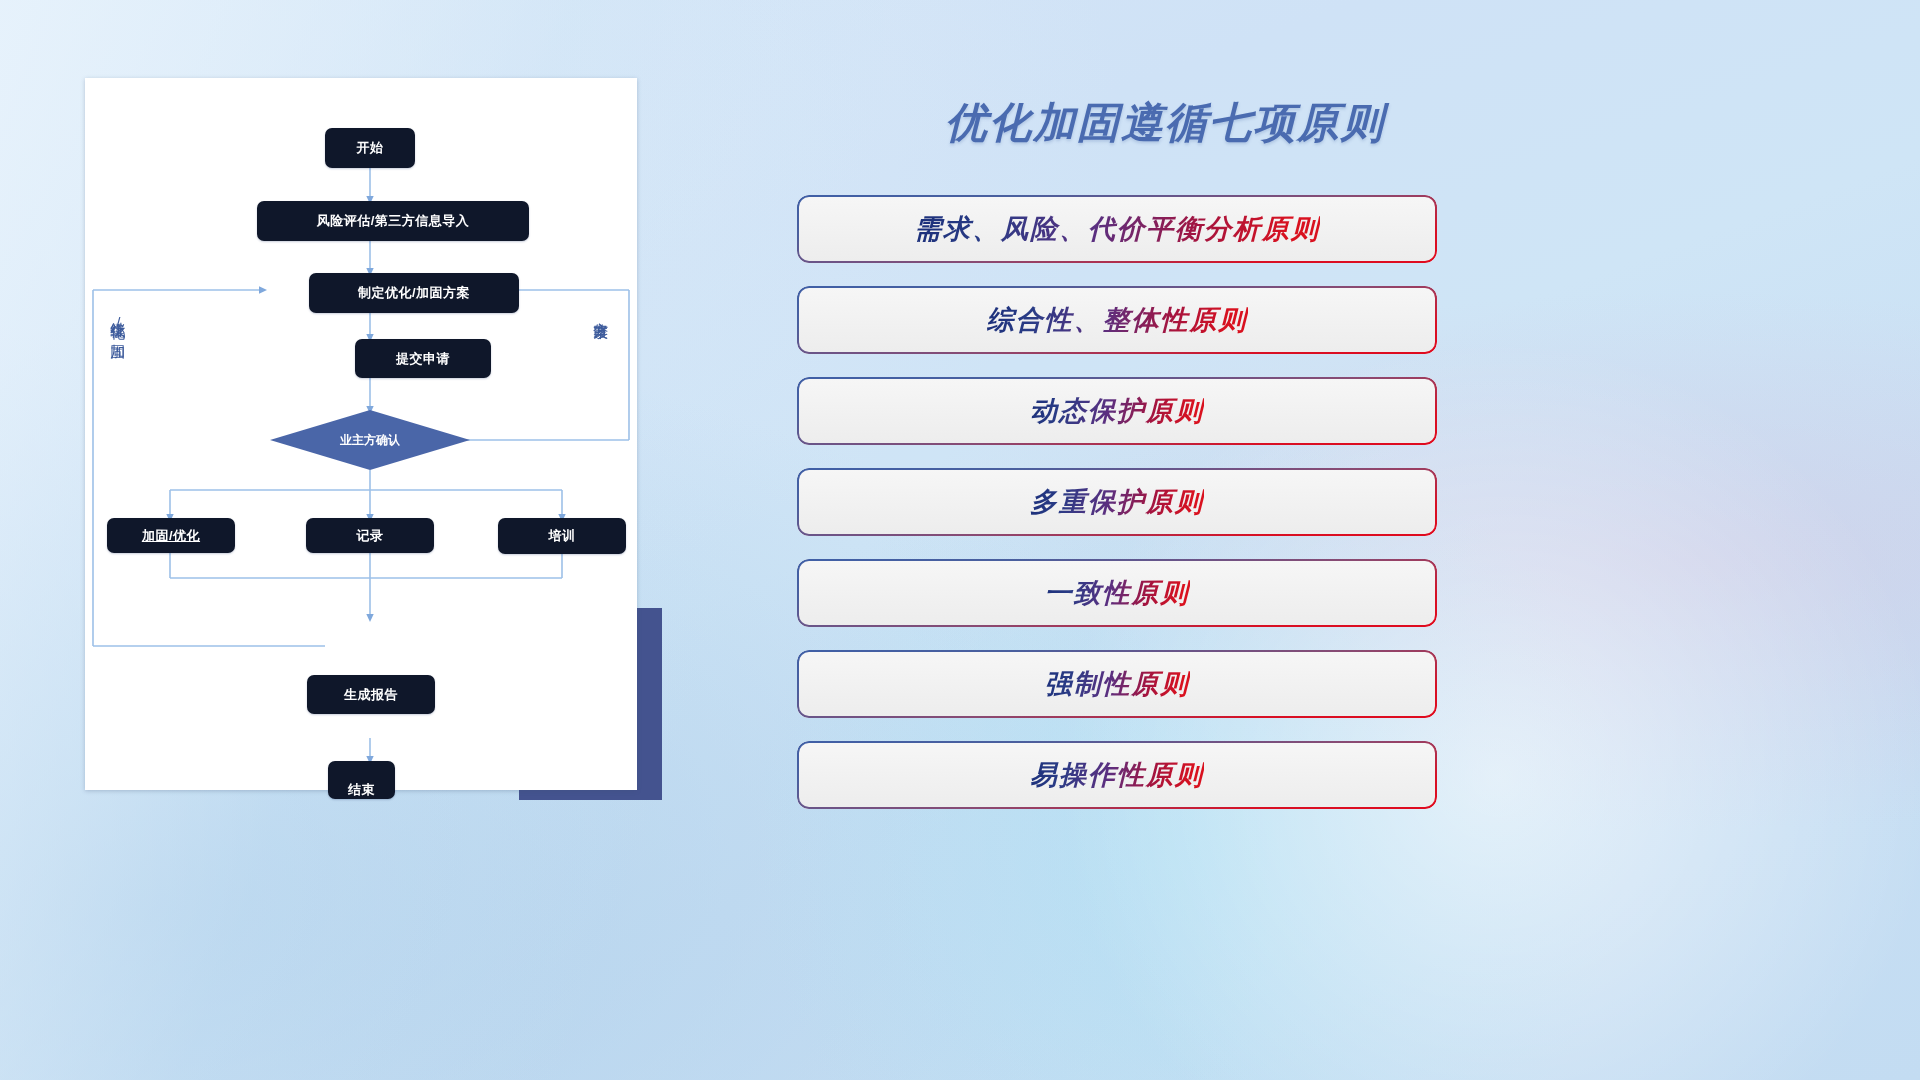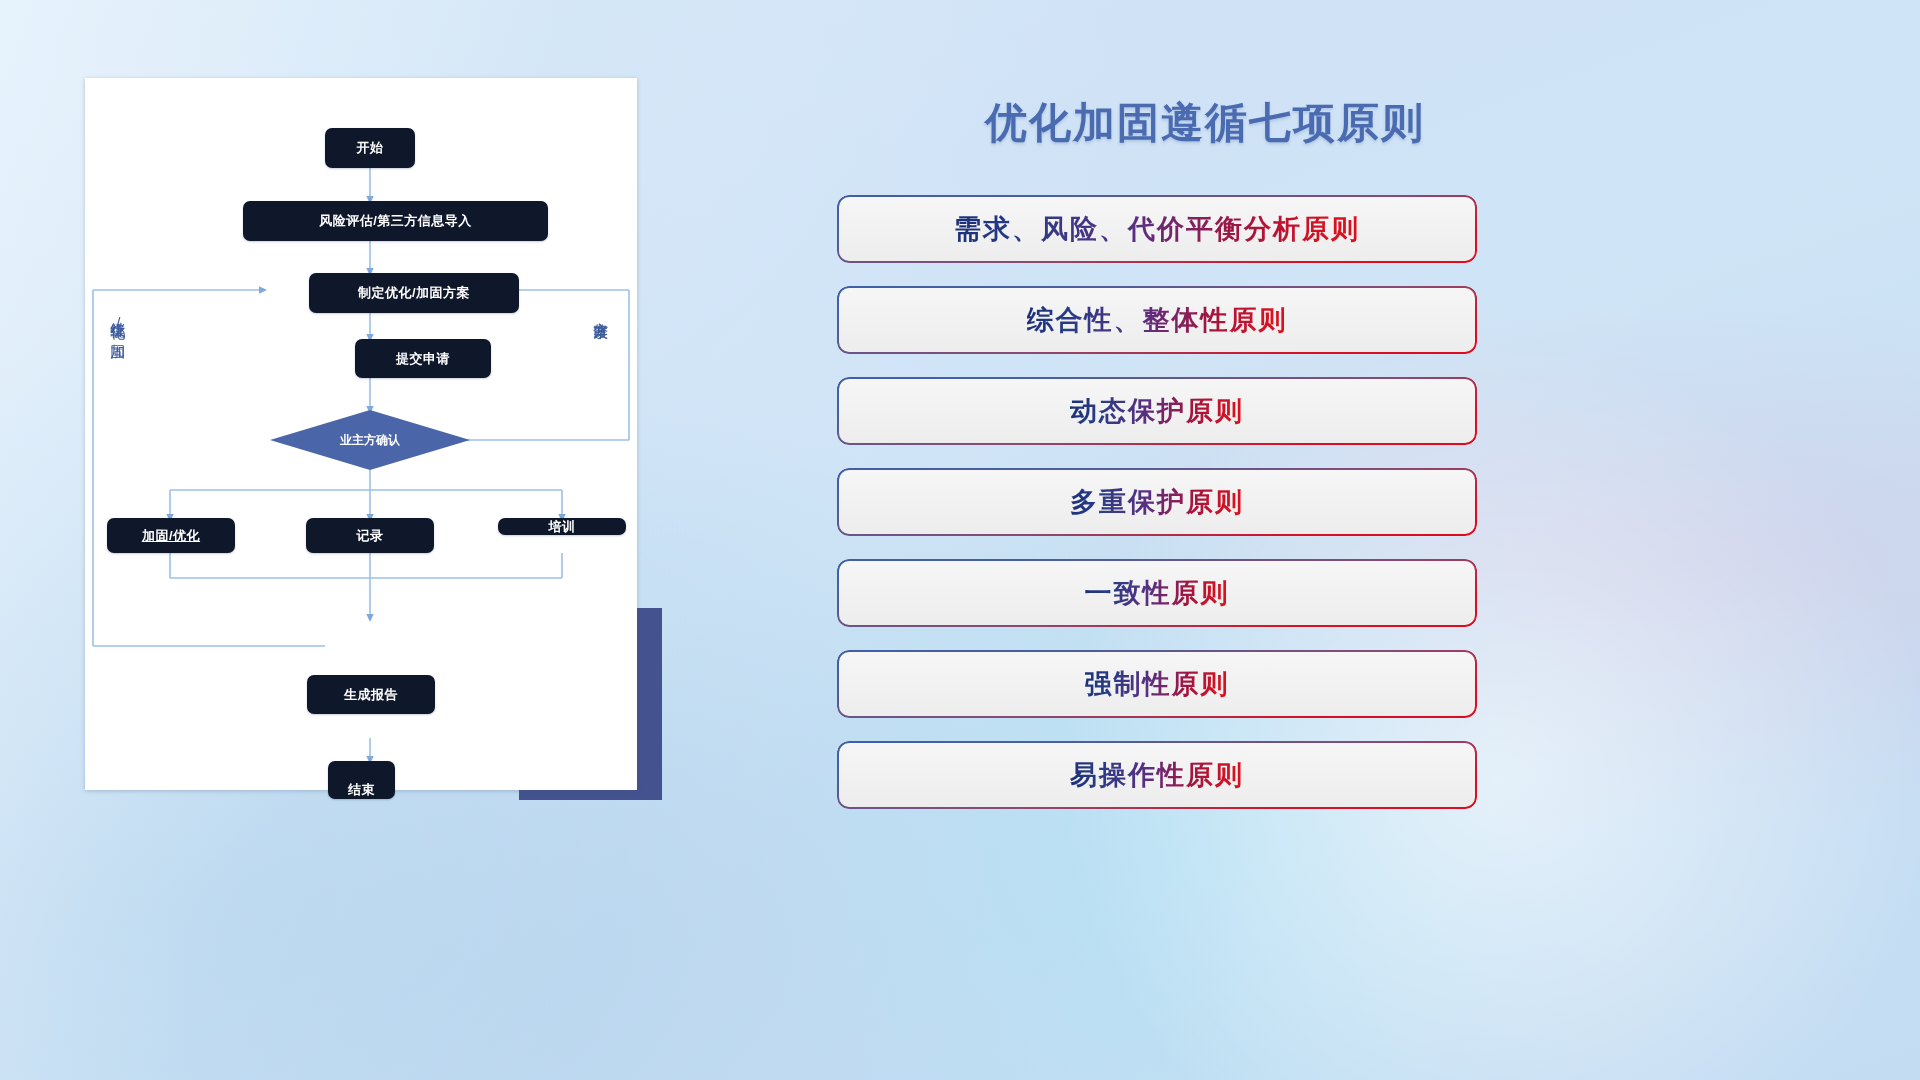--- a/index.html
+++ b/index.html
@@ -46,21 +46,21 @@
     clip-path:polygon(50% 0%,100% 50%,50% 100%,0% 50%);
   }
   .vlabel{
     position:absolute;color:#3c5a9b;font-size:15px;font-weight:normal;
     writing-mode:vertical-rl;text-orientation:upright;letter-spacing:1px;
     line-height:1.05;
   }
   #fcsvg{position:absolute;left:0;top:0;width:552px;height:712px;}
   
   #right{
-    position:absolute;left:835px;top:80px;width:650px;height:740px;
+    position:absolute;left:795px;top:80px;width:650px;height:740px;font-style:italic;
   }
   #title{
     position:absolute;left:110px;top:15px;width:520px;
     text-align:center;font-size:42px;font-weight:bold;color:#4a6bb0;
     letter-spacing:2px;
     text-shadow:0 2px 3px rgba(80,110,170,.25);
     white-space:nowrap;
   }
   .card{
     position:absolute;left:2px;width:640px;height:68px;
@@ -134,21 +134,21 @@
         <line x1="360" y1="362" x2="544" y2="362"></line>
         <line x1="544" y1="362" x2="544" y2="212"></line>
         <line x1="544" y1="212" x2="392" y2="212" marker-end="url(#ah)"></line>
       </g>
     </svg>
 
     <div class="node" style="left:240px;top:50px;width:90px;height:40px;">
       <span>开始</span>
     </div>
 
-    <div class="node" style="left:158px;top:123px;width:305px;height:40px;">
+    <div class="node" style="left:172px;top:123px;width:272px;height:40px;">
       <span>风险评估/第三方信息导入</span>
     </div>
 
     <div class="node" style="left:180px;top:195px;width:210px;height:40px;margin-left:44px;">
       <span>制定优化/加固方案</span>
     </div>
 
     <div class="node" style="left:222px;top:261px;width:136px;height:39px;margin-left:48px;">
       <span>提交申请</span>
     </div>
@@ -158,21 +158,21 @@
     </div>
 
     <div class="node" style="left:22px;top:440px;width:128px;height:35px;text-decoration:underline;">
       <span>加固/优化</span>
     </div>
 
     <div class="node" style="left:221px;top:440px;width:128px;height:35px;">
       <span>记录</span>
     </div>
 
-    <div class="node" style="left:413px;top:440px;width:128px;height:17px;">
+    <div class="node" style="left:413px;top:440px;width:128px;height:36px;">
       <span>培训</span>
     </div>
 
 
     <div class="node" style="left:222px;top:597px;width:128px;height:39px;">
       <span>生成报告</span>
     </div>
 
     <div class="node" style="left:243px;top:683px;width:67px;height:38px;align-items:flex-end;">
       <span>结束</span>

